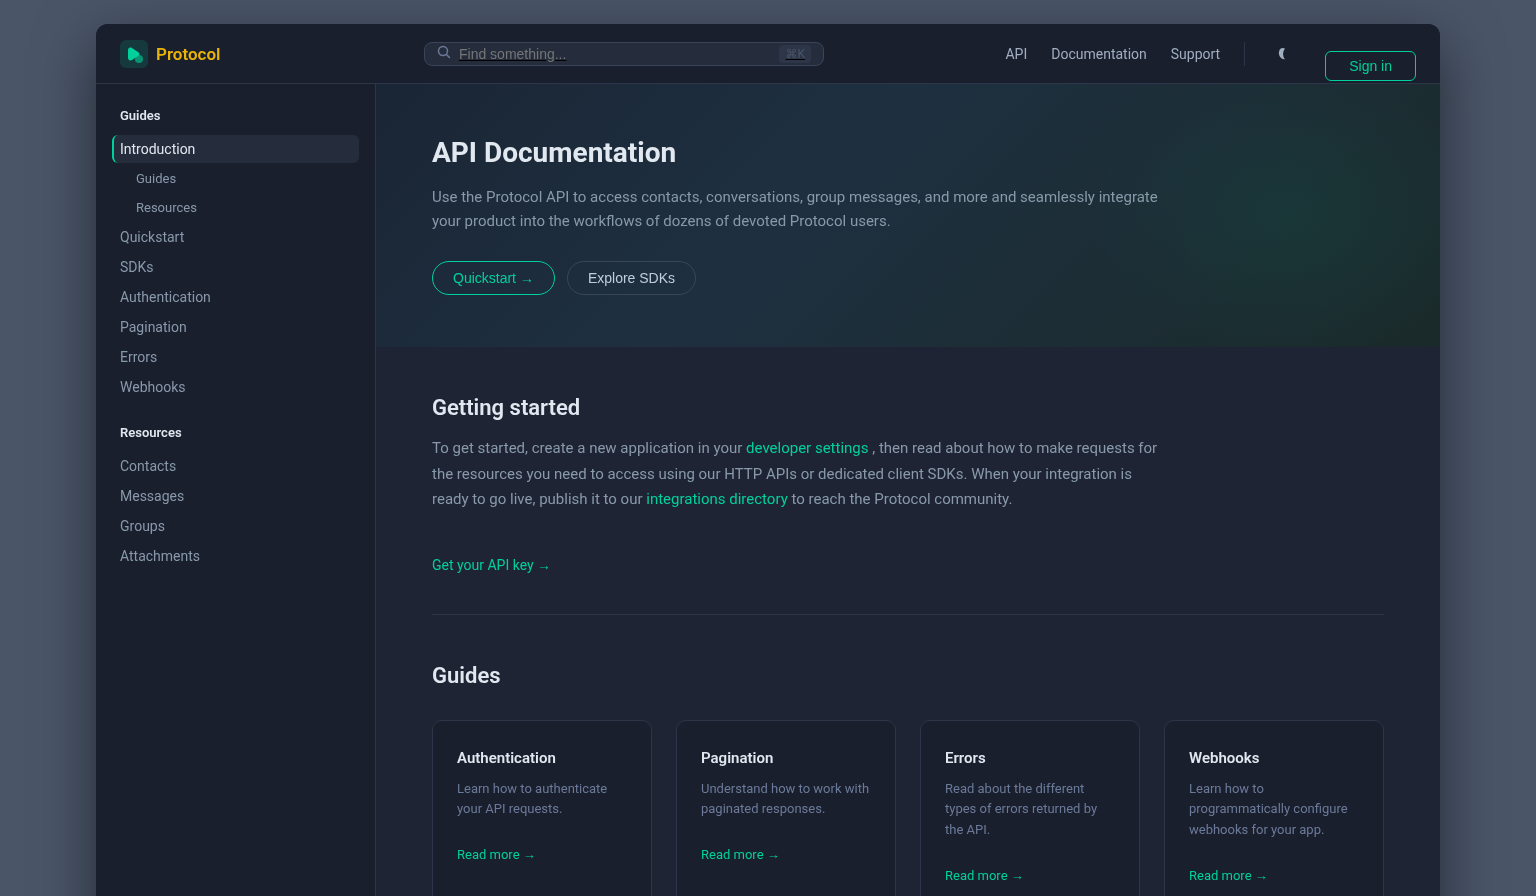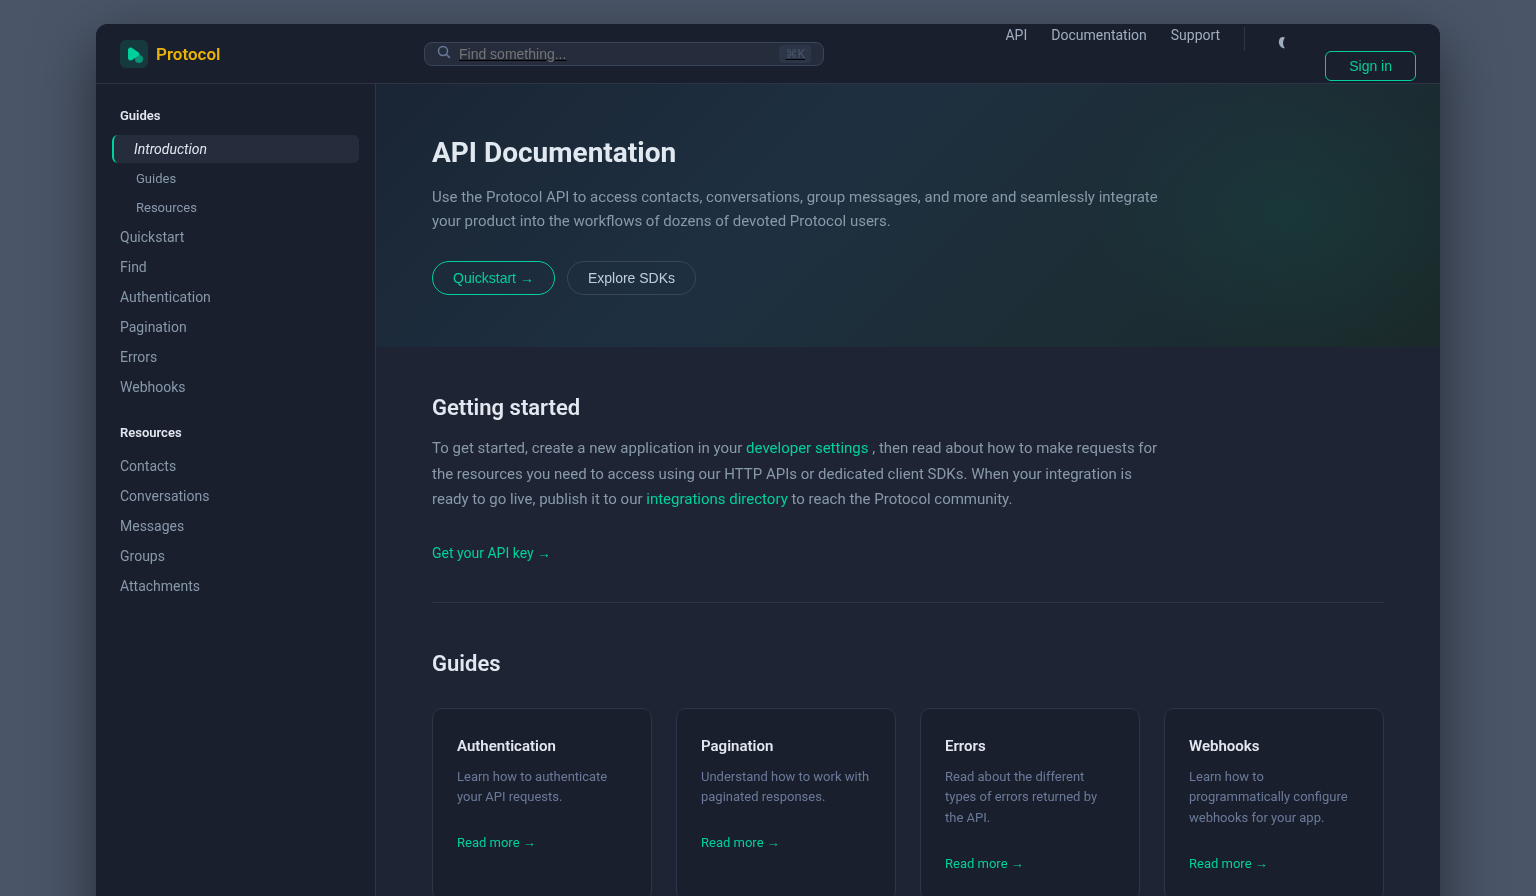--- a/index.html
+++ b/index.html
@@ -87,21 +87,21 @@
       color: #4a5568;
       font-size: 12px;
       background: #2d3548;
       padding: 2px 6px;
       border-radius: 4px;
     }
 
     .header-nav {
       margin-left: auto;
       display: flex;
-      align-items: flex-start;
+      align-items: center;
       gap: 24px;
     }
 
     .nav-link {
       color: #a0aec0;
       font-size: 14px;
       cursor: pointer;
       text-decoration: none;
     }
 
@@ -169,22 +169,21 @@
       font-size: 14px;
       color: #8899aa;
       margin-bottom: 2px;
       text-decoration: none;
     }
 
     .sidebar-item.active {
       background: #252d3d;
       color: #e2e8f0;
       border-left: 2px solid #00d09c;
-      padding-left: 20px;
-      font-style: italic;
+      padding-left: 6px;
     }
 
     .sidebar-item.sub {
       padding-left: 24px;
       font-size: 13px;
     }
 
     .sidebar-section {
       margin-bottom: 24px;
     }
@@ -269,21 +268,21 @@
       font-size: 22px;
       font-weight: 600;
       margin-bottom: 16px;
     }
 
     .section-desc {
       color: #8899aa;
       font-size: 15px;
       line-height: 1.7;
       max-width: 740px;
-      margin-bottom: 8px;
+      margin-bottom: 20px;
     }
 
     .link-text {
       color: #00d09c;
       text-decoration: none;
       cursor: pointer;
     }
 
     .get-api-link {
       display: inline-flex;
@@ -389,32 +388,31 @@
   <div class="main-layout">
 
     <aside class="sidebar">
       <div class="sidebar-section">
         <div class="sidebar-section-title">Guides</div>
 
         <a class="sidebar-item active">Introduction</a>
         <a class="sidebar-item sub">Guides</a>
         <a class="sidebar-item sub">Resources</a>
         <a class="sidebar-item">Quickstart</a>
-        <a class="sidebar-item">Find</a>
+        <a class="sidebar-item">SDKs</a>
         <a class="sidebar-item">Authentication</a>
         <a class="sidebar-item">Pagination</a>
         <a class="sidebar-item">Errors</a>
         <a class="sidebar-item">Webhooks</a>
       </div>
 
       <div class="sidebar-section">
         <div class="sidebar-section-title">Resources</div>
 
         <a class="sidebar-item">Contacts</a>
-        <a class="sidebar-item">Conversations</a>
         <a class="sidebar-item">Messages</a>
         <a class="sidebar-item">Groups</a>
         <a class="sidebar-item">Attachments</a>
       </div>
     </aside>
 
     <main class="content">
 
       <div class="hero">
         <h1 class="hero-title">API Documentation</h1>

